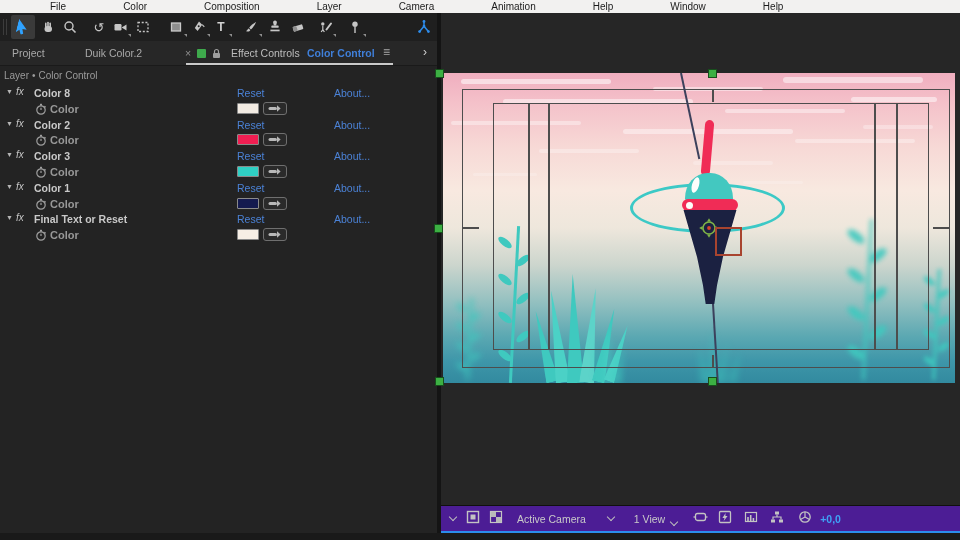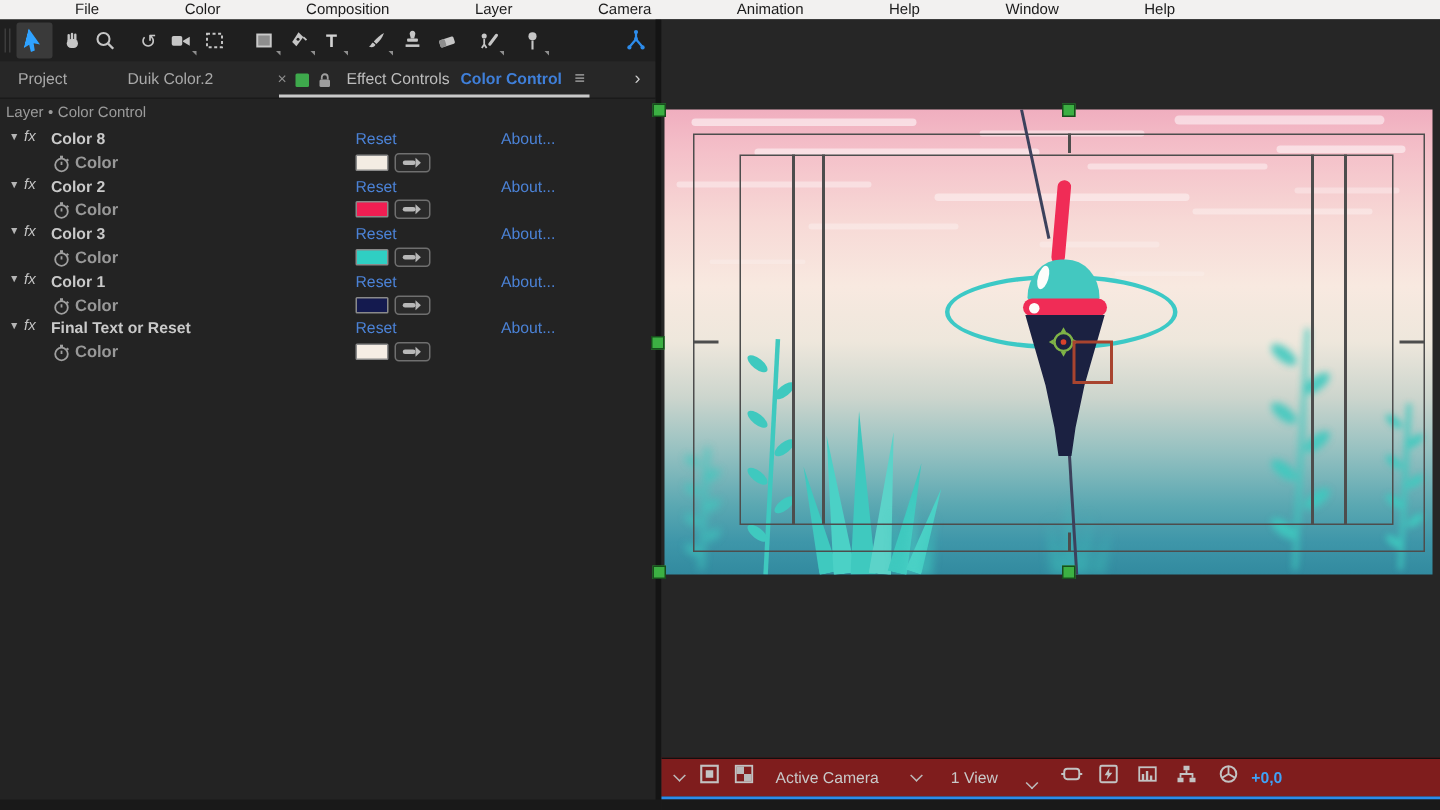--- a/index.html
+++ b/index.html
@@ -72,21 +72,21 @@
     border-radius:50%; transform:rotate(16deg); }
   #band { position:absolute; left:239px; top:126px; width:56px; height:12px; background:#f02c56; border-radius:6px; }
   #band-dot { position:absolute; left:243px; top:128.5px; width:7px; height:7px; background:#fdfdfb; border-radius:50%; }
   #body { position:absolute; left:240px; top:137px; width:54px; height:94px; background:#1b2141;
     clip-path:polygon(1% 0,99% 0,74% 50%,63% 80%,58% 100%,42% 100%,37% 80%,26% 50%); }
   #anchor { position:absolute; left:253px; top:142px; }
   #redsq { position:absolute; left:272px; top:154px; width:27px; height:29px; border:2px solid #a8442f; }
   .handle { position:absolute; width:9px; height:9px; background:#3cb043; border:1px solid #174e1c; }
 
   
-  #vbar { position:absolute; left:0; top:492px; width:519px; height:26px; background:#7f1d1d;
+  #vbar { position:absolute; left:0; top:492px; width:519px; height:26px; background:#4c1d95;
     border-top:1px solid #101010; display:flex; align-items:center; padding-left:5px; }
   #vbar .vtxt { font-size:10.5px; color:#c9c9c9; white-space:nowrap; }
   .chev { width:6px; height:6px; border-right:1.6px solid #bdbdbd; border-bottom:1.6px solid #bdbdbd;
     transform:rotate(45deg); margin-top:-3px; }
   #exposure-val { font-size:10.5px; color:#3fa2f7; font-weight:bold; }
   #blue-line { position:absolute; left:0; top:518px; width:519px; height:2px; background:#2b8ceb; }
   #vbar-below { position:absolute; left:0; top:520px; width:519px; height:7px; background:#191919; }
   #bottom-left-strip { position:absolute; left:0; top:533px; width:441px; height:7px; background:#191919; }
 </style>
 </head>
@@ -481,21 +481,21 @@
         <svg width="14" height="14">
           <rect x="1.5" y="1.5" width="11" height="11" fill="none" stroke="#c3c3c3" stroke-width="1.2"></rect>
           <rect x="2" y="2" width="5" height="5" fill="#b9b9b9"></rect>
           <rect x="7" y="7" width="5" height="5" fill="#b9b9b9"></rect>
         </svg>
       </div>
       <div style="margin-left:14px;display:flex;align-items:center;gap:22px">
         <span class="vtxt">Active Camera</span>
         <div class="chev"></div>
       </div>
-      <div style="margin-left:20px;display:flex;align-items:flex-end;gap:20px">
+      <div style="margin-left:20px;display:flex;align-items:flex-end;gap:6px">
         <span class="vtxt">1 View</span>
         <div class="chev"></div>
       </div>
       <div style="margin-left:16px">
         <svg width="15" height="14">
           <rect x="2.5" y="3.5" width="10" height="7" rx="2" fill="none" stroke="#c3c3c3" stroke-width="1.3"></rect>
           <line x1="0.5" y1="7" x2="2.5" y2="7" stroke="#c3c3c3" stroke-width="1.3"></line>
           <line x1="12.5" y1="7" x2="14.5" y2="7" stroke="#c3c3c3" stroke-width="1.3"></line>
         </svg>
       </div>

